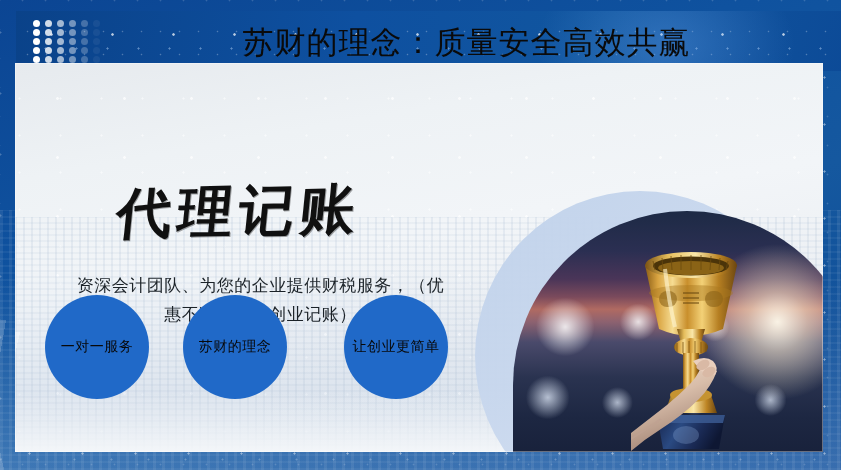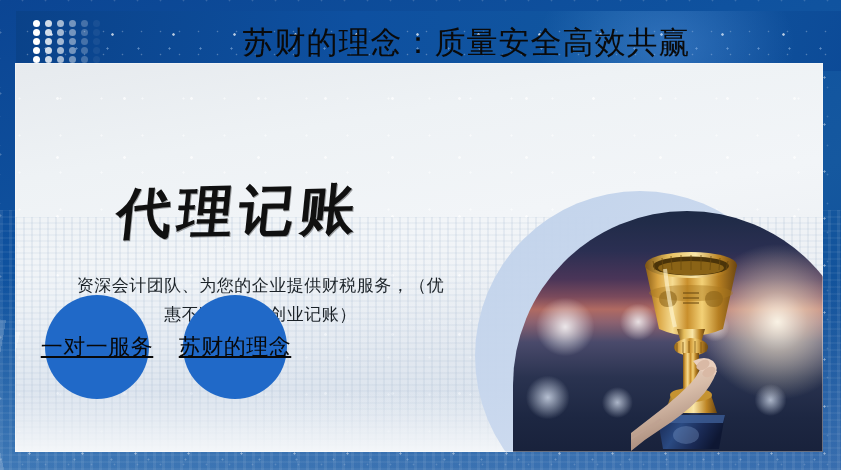--- a/index.html
+++ b/index.html
@@ -127,21 +127,21 @@
   }
 
   
   .circles{position:absolute;left:0;top:0;width:808px;height:389px;}
   .circle{
     position:absolute;width:104px;height:104px;border-radius:50%;
     background:#2069c8;
     display:flex;align-items:center;justify-content:center;
   }
   .circle span{
-    color:#080808;font-size:22px;white-space:nowrap;letter-spacing:.5px;text-decoration:underline;
+    color:#080808;font-size:14px;white-space:nowrap;letter-spacing:.5px;
   }
   .c1{left:30px;top:232px;}
   .c2{left:168px;top:232px;}
   .c3{left:329px;top:232px;}
 
   
   .arc-behind{
     position:absolute;left:460px;top:128px;width:330px;height:330px;
     border-radius:50%;
     background:linear-gradient(140deg,#bfd1ea 0%,#c9d8ee 45%,#dfe7f2 100%);
@@ -335,17 +335,20 @@
 
     <div class="lead">资深会计团队、为您的企业提供财税服务，（优惠不断，轻松创业记账）</div>
 
     <div class="circles">
       <div class="circle c1">
         <span>一对一服务</span>
       </div>
       <div class="circle c2">
         <span>苏财的理念</span>
       </div>
+      <div class="circle c3">
+        <span>让创业更简单</span>
+      </div>
     </div>
   </div>
 
   <div class="card-edge"></div>
 </div>
 
 </body></html>

